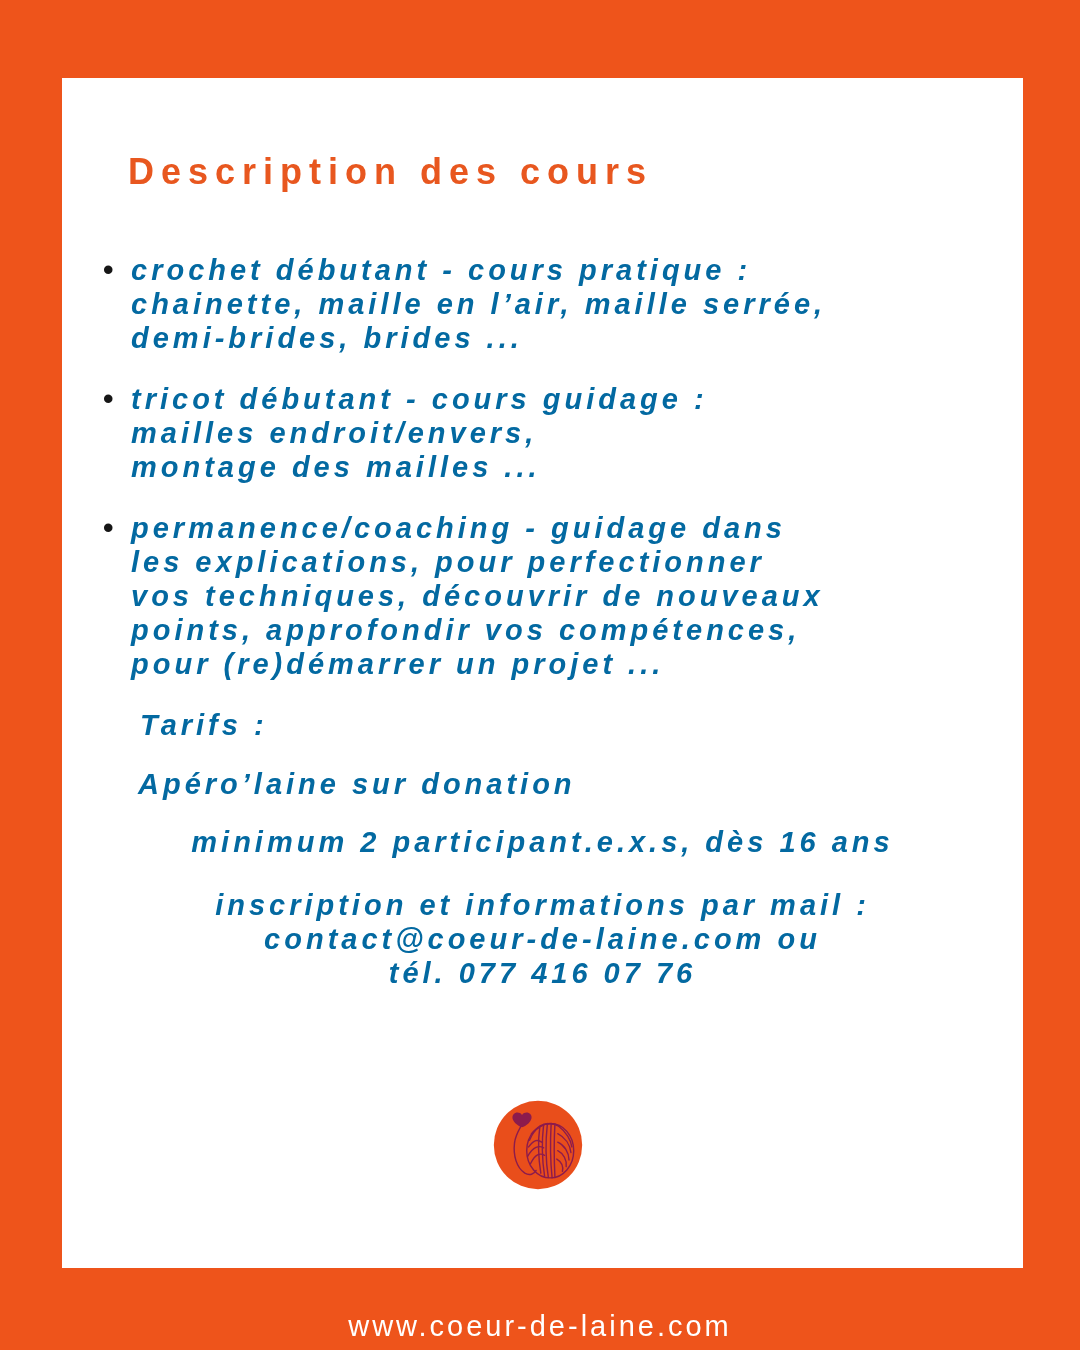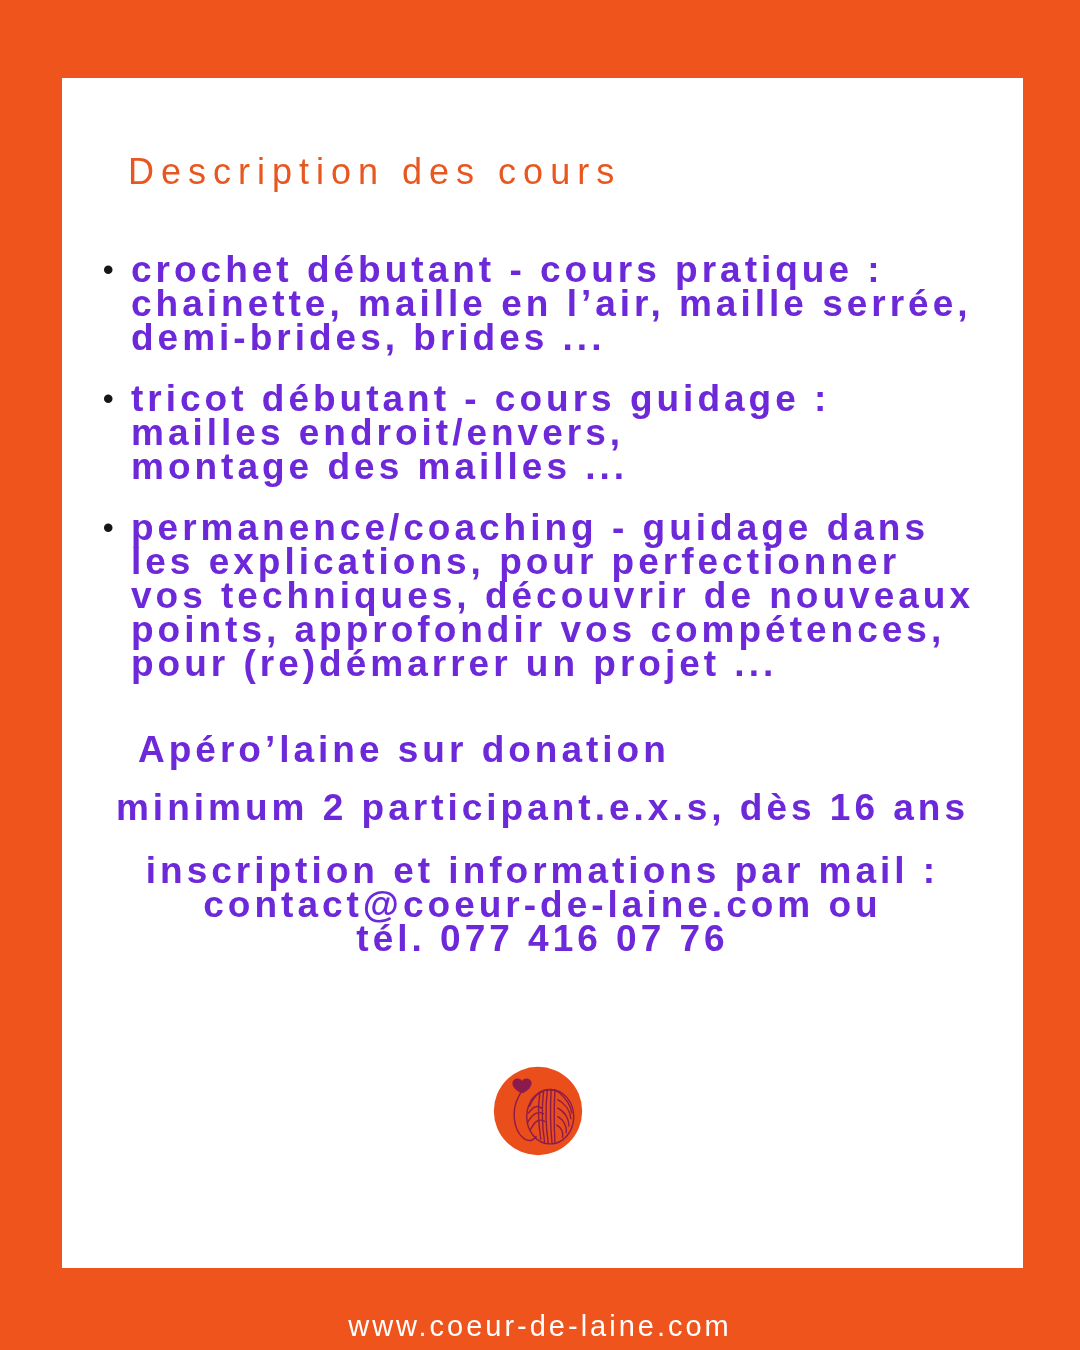--- a/index.html
+++ b/index.html
@@ -16,21 +16,21 @@
   }
   .card{
     position:absolute;
     left:62px;top:78px;
     width:961px;height:1190px;
     background:#ffffff;
   }
   .title{
     margin:72px 0 0 66px;
     font-size:36px;
-    font-weight:400;
+    font-weight:700;
     letter-spacing:7px;
     color:#E8571F;
     line-height:44px;
   }
   .bullets{
     list-style:none;
     margin:59px 20px 0 41px;
     padding:0;
   }
   .bullets li{
@@ -40,26 +40,27 @@
   }
   .dot{
     flex:0 0 auto;
     width:28px;
     font-size:30px;
     line-height:34px;
     color:#161616;
     font-weight:700;
   }
   .body-text{
-    font-size:37px;
+    font-size:29px;
     line-height:34px;
     letter-spacing:4px;
     font-weight:700;
-    color:#6d28d9;
+    color:#0369a1;
     white-space:pre-line;
+    font-style:italic;
   }
   .tarifs{
     display:flex;
     margin:22px 0 0 78px;
   }
   .tarifs .label{margin-right:14px;}
   .tarif-items{display:flex;flex-direction:column;}
   .apero{margin:25px 16px 0 76px;}
   .minimum{margin:24px 0 0 0;text-align:center;}
   .contact{margin:29px 0 0 0;text-align:center;}
@@ -109,20 +110,21 @@
         <span class="dot">•</span>
         <span class="body-text">permanence/coaching - guidage dans
 les explications, pour perfectionner
 vos techniques, découvrir de nouveaux
 points, approfondir vos compétences,
 pour (re)démarrer un projet ...</span>
       </li>
     </ul>
 
     <div class="tarifs">
+      <span class="body-text label">Tarifs :</span>
     </div>
 
     <div class="body-text apero">Apéro’laine sur donation</div>
 
     <div class="body-text minimum">minimum 2 participant.e.x.s, dès 16 ans</div>
 
     <div class="body-text contact">inscription et informations par mail :
 contact@coeur-de-laine.com ou
 tél. 077 416 07 76</div>
 

